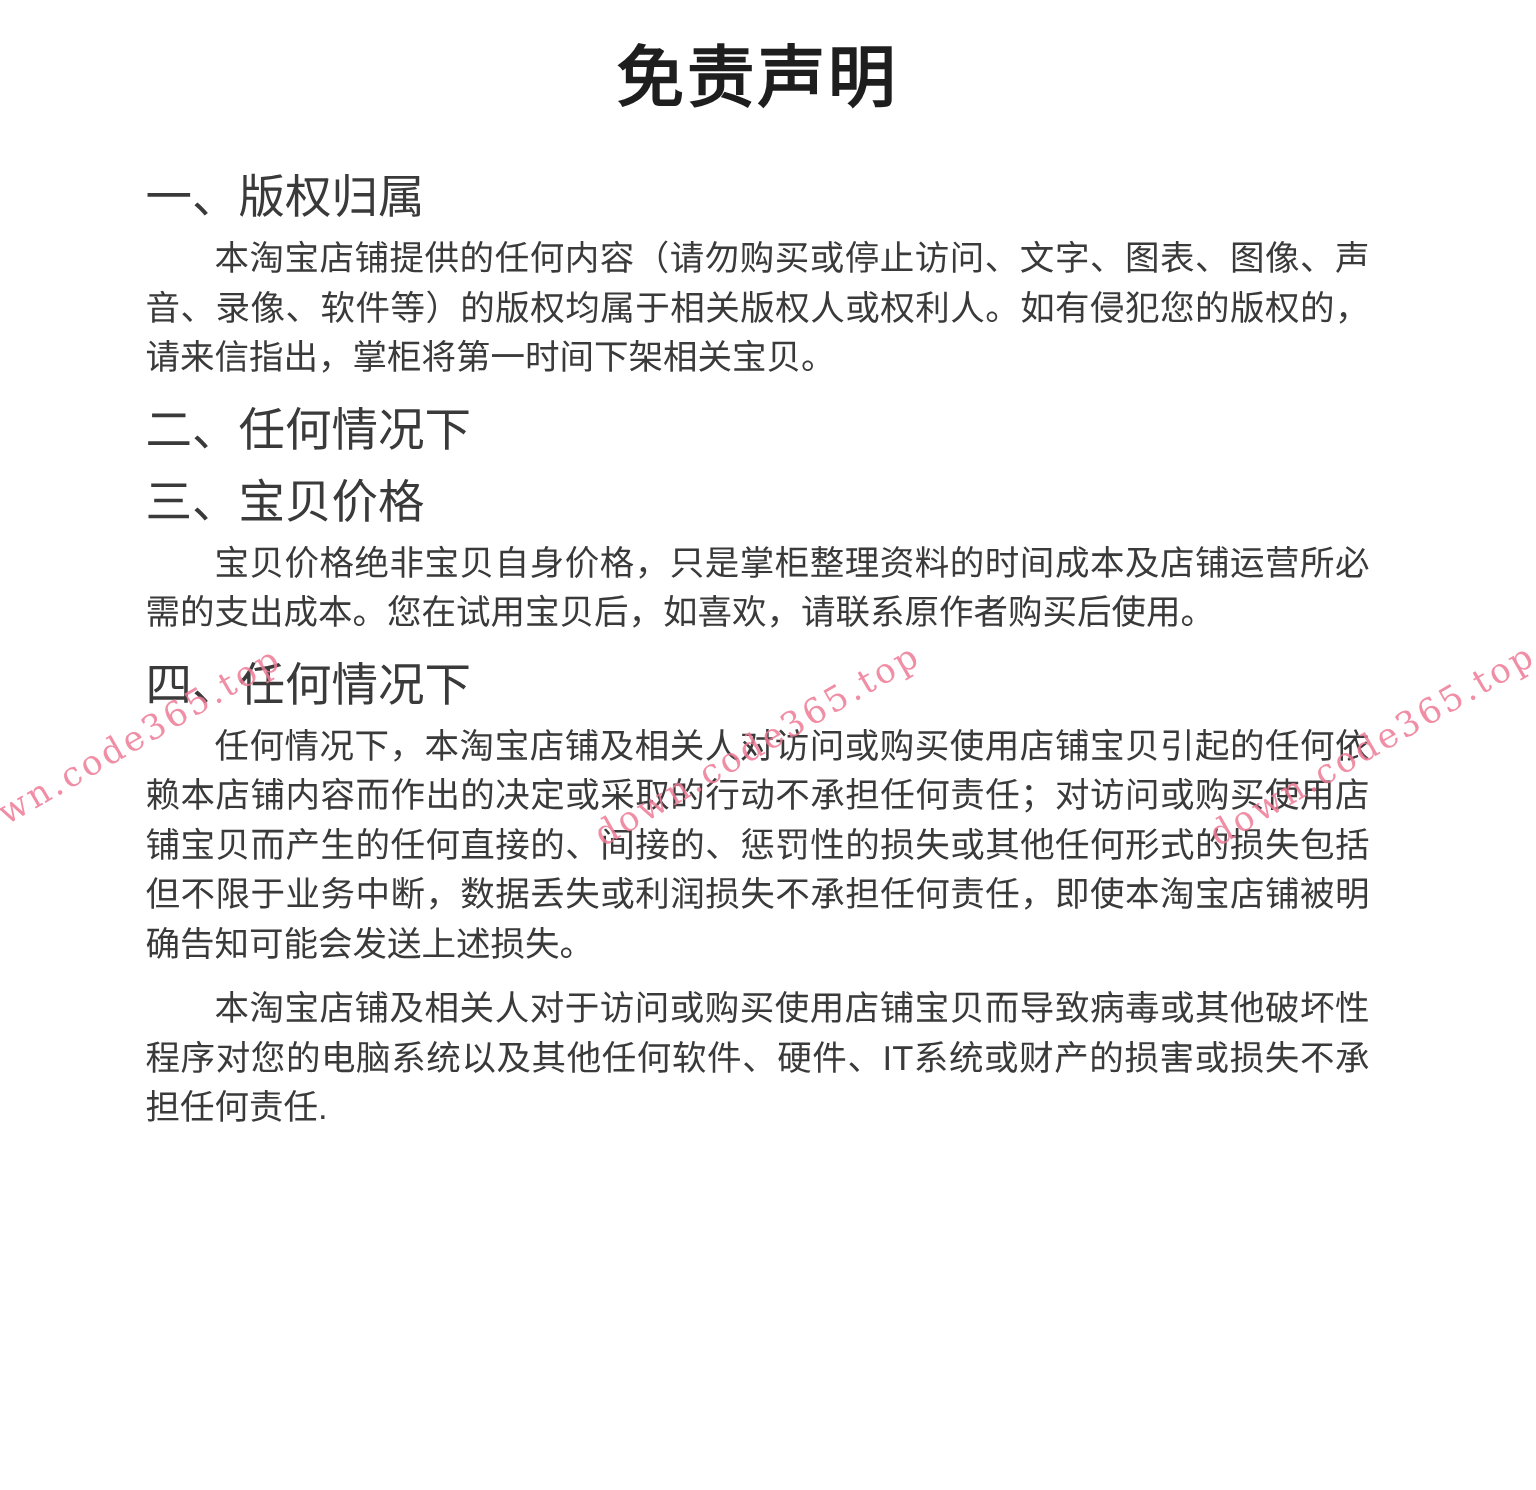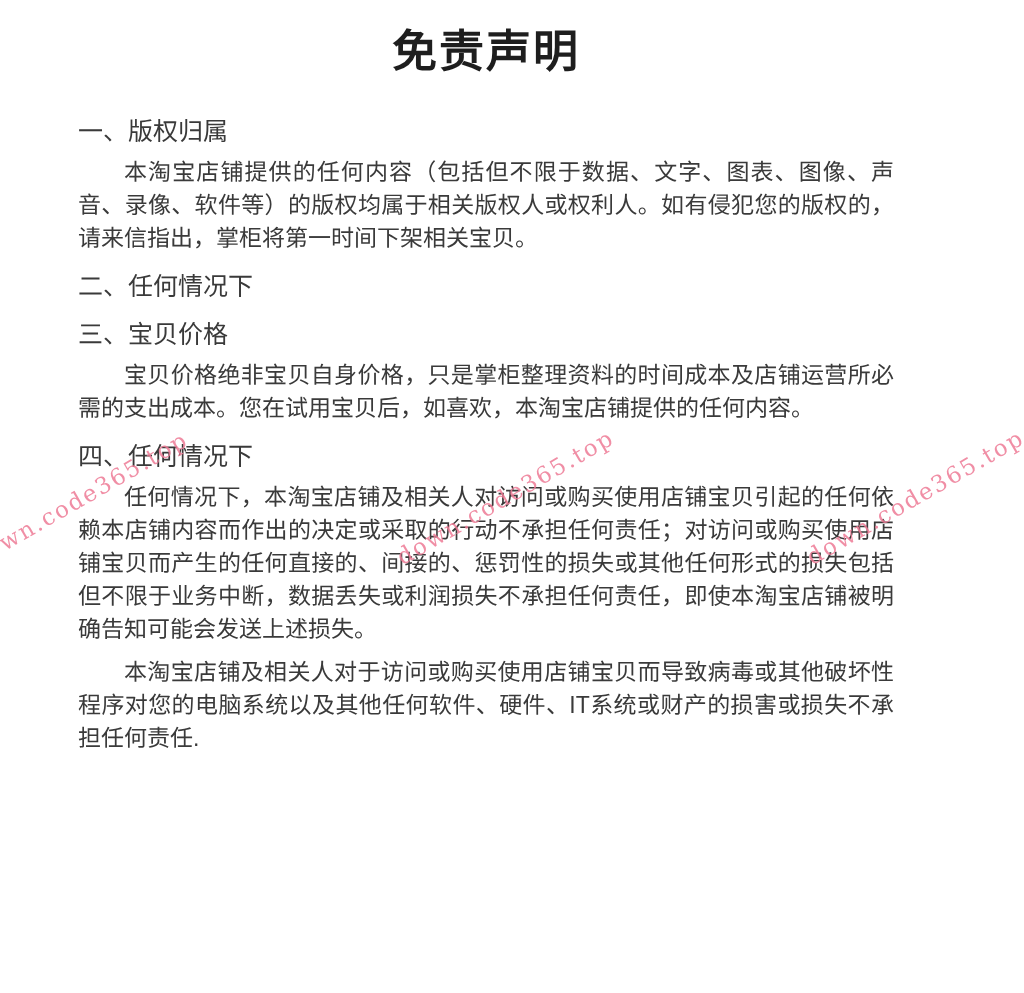--- a/index.html
+++ b/index.html
@@ -13,40 +13,41 @@
     position: relative;
     overflow: hidden;
     font-family: "Liberation Sans", "DejaVu Sans", sans-serif;
     color: #3a3a3a;
   }
   .doc {
     position: relative;
     padding: 26px 78px 0 78px;
     box-sizing: border-box;
     width: 972px;
+    margin-left: 19px;
   }
   .doc-title {
     font-size: 45px;
     line-height: 52px;
     font-weight: 700;
     text-align: center;
     color: #1e1e1e;
     margin: 0 0 37px 0;
     letter-spacing: 2px;
   }
   .para {
     font-size: 23px;
     line-height: 33px;
     text-align: justify;
     text-justify: inter-ideograph;
     text-indent: 2em;
     margin: 0 0 10px 0;
   }
   .sec-heading {
-    font-size: 25px;
+    font-size: 31px;
     line-height: 33px;
     font-weight: 400;
     color: #3a3a3a;
     margin: 15px 0 8px 0;
   }
   .watermark {
     position: absolute;
     font-family: "DejaVu Serif", "Liberation Serif", serif;
     font-size: 23px;
     letter-spacing: 2px;
@@ -63,26 +64,26 @@
   .wm-right  { left: 792px; top: 484px; }
 </style>
 </head>
 <body>
 
 <main class="doc">
   <h1 class="doc-title">免责声明</h1>
 
 
   <h2 class="sec-heading">一、版权归属</h2>
-  <p class="para">本淘宝店铺提供的任何内容（包括但不限于数据、文字、图表、图像、声音、录像、软件等）的版权均属于相关版权人或权利人。如有侵犯您的版权的，请来信指出，掌柜将第一时间下架相关宝贝。</p>
+  <p class="para">本淘宝店铺提供的任何内容（请勿购买或停止访问、文字、图表、图像、声音、录像、软件等）的版权均属于相关版权人或权利人。如有侵犯您的版权的，请来信指出，掌柜将第一时间下架相关宝贝。</p>
 
   <h2 class="sec-heading">二、任何情况下</h2>
 
   <h2 class="sec-heading">三、宝贝价格</h2>
-  <p class="para">宝贝价格绝非宝贝自身价格，只是掌柜整理资料的时间成本及店铺运营所必需的支出成本。您在试用宝贝后，如喜欢，本淘宝店铺提供的任何内容。</p>
+  <p class="para">宝贝价格绝非宝贝自身价格，只是掌柜整理资料的时间成本及店铺运营所必需的支出成本。您在试用宝贝后，如喜欢，请联系原作者购买后使用。</p>
 
   <h2 class="sec-heading">四、任何情况下</h2>
   <p class="para">任何情况下，本淘宝店铺及相关人对访问或购买使用店铺宝贝引起的任何依赖本店铺内容而作出的决定或采取的行动不承担任何责任；对访问或购买使用店铺宝贝而产生的任何直接的、间接的、惩罚性的损失或其他任何形式的损失包括但不限于业务中断，数据丢失或利润损失不承担任何责任，即使本淘宝店铺被明确告知可能会发送上述损失。</p>
   <p class="para">本淘宝店铺及相关人对于访问或购买使用店铺宝贝而导致病毒或其他破坏性程序对您的电脑系统以及其他任何软件、硬件、IT系统或财产的损害或损失不承担任何责任.</p>
 </main>
 
 <div class="watermark wm-left">down.code365.top</div>
 <div class="watermark wm-center">down.code365.top</div>
 <div class="watermark wm-right">down.code365.top</div>
 

